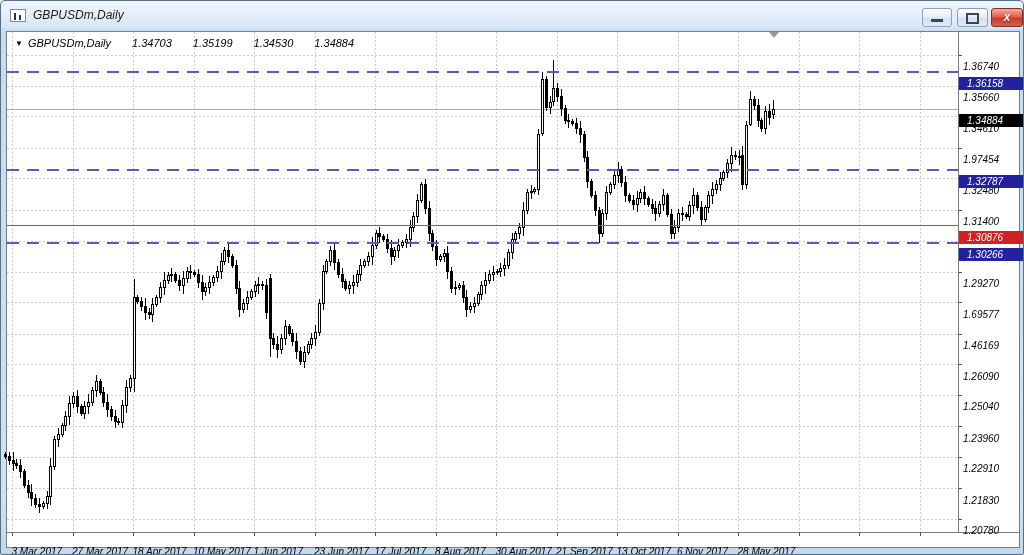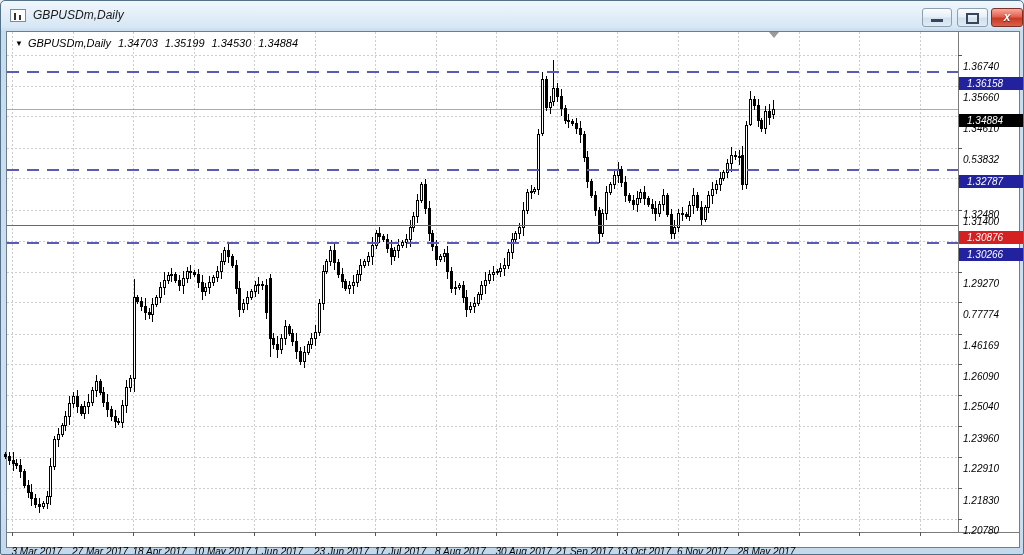--- a/index.html
+++ b/index.html
@@ -11,21 +11,21 @@
   .winbtn{position:absolute;top:7px;height:19px;border:1px solid #8d9fb0;border-radius:3px;background:linear-gradient(#fbfdfe,#e7eff7 45%,#d2e1ee 55%,#e0ebf5);box-sizing:border-box;}
   #btn-min{left:921px;width:30px;}
   #btn-restore{left:956px;width:31px;}
   #btn-close{left:990px;width:32px;background:linear-gradient(#f6ab9e,#e3604f 45%,#c93a27 55%,#d8604a);border-color:#7e3026;color:#fff;font-weight:bold;font-size:12px;text-align:center;line-height:17px;text-shadow:0 1px 1px #701c12;}
   #btn-min i{display:block;width:12px;height:3px;background:#37465a;margin:10px auto 0;}
   #btn-restore i{display:block;width:9px;height:7px;border:2px solid #37465a;margin:4px auto 0;}
   #chart-inner{position:absolute;left:5px;top:30px;width:1014px;height:517px;background:#fff;border:1px solid #6e7e8e;box-sizing:border-box;}
   #plot-svg{position:absolute;left:0;top:0;}
   #symbol-header{position:absolute;left:14px;top:36px;font-size:11px;color:#000;}
   #symbol-header .tri{font-size:8px;margin-right:5px;position:relative;top:-1px;}
-  #symbol-header span.num{margin-left:7px;}
+  #symbol-header span.num{margin-left:21px;}
   #overlay{position:absolute;left:0;top:12px;width:1024px;height:555px;pointer-events:none;}
   .plain-tick{position:absolute;left:962px;font-size:10px;color:#000;white-space:nowrap;}
   .price-box{position:absolute;left:958px;width:60px;height:13px;font-size:10px;color:#fff;line-height:13px;padding-left:8px;white-space:nowrap;}
   .date-label{position:absolute;top:533px;font-size:10px;color:#000;white-space:nowrap;}
   #annotation-box{position:absolute;left:722px;top:469px;width:117px;height:28px;background:#fff;border:2px solid #9aa0d2;box-sizing:border-box;text-align:center;font-size:16px;font-weight:bold;line-height:24px;color:#000;}
   #shift-marker{position:absolute;left:768px;top:31px;width:0;height:0;border-left:5px solid transparent;border-right:5px solid transparent;border-top:6px solid #9a9a9a;}
 </style>
 </head>
 <body>
 
@@ -539,25 +539,25 @@
     </svg>
 
   <div id="symbol-header">
     <span class="tri">▼</span><span>GBPUSDm,Daily</span><span class="num">1.34703</span><span class="num">1.35199</span><span class="num">1.34530</span><span class="num">1.34884</span>
   </div>
 
   <div id="overlay">
       <div class="plain-tick" style="top: 48px;">1.36740</div>
       <div class="plain-tick" style="top: 79.4px;">1.35660</div>
       <div class="plain-tick" style="top: 109.9px;">1.34610</div>
-      <div class="plain-tick" style="top: 141.3px;">0.53832</div>
-      <div class="plain-tick" style="top: 171.8px; margin-top: 24px;">1.32480</div>
+      <div class="plain-tick" style="top: 141.3px;">1.97454</div>
+      <div class="plain-tick" style="top: 171.8px;">1.32480</div>
       <div class="plain-tick" style="top: 203.2px;">1.31400</div>
       <div class="plain-tick" style="top: 265.2px;">1.29270</div>
-      <div class="plain-tick" style="top: 295.7px;">0.77774</div>
+      <div class="plain-tick" style="top: 295.7px;">1.69577</div>
       <div class="plain-tick" style="top: 327.1px;">1.46169</div>
       <div class="plain-tick" style="top: 357.6px;">1.26090</div>
       <div class="plain-tick" style="top: 388.2px;">1.25040</div>
       <div class="plain-tick" style="top: 419.5px;">1.23960</div>
       <div class="plain-tick" style="top: 450.1px; text-align: center;">1.22910</div>
       <div class="plain-tick" style="top: 481.5px;">1.21830</div>
       <div class="plain-tick" style="top: 512px;">1.20780</div>
       <div class="price-box" style="top: 63.9px; background: rgb(34, 34, 158);">1.36158</div>
       <div class="price-box" style="top: 101px; background: rgb(0, 0, 0);">1.34884</div>
       <div class="price-box" style="top: 161.9px; background: rgb(34, 34, 158);">1.32787</div>

